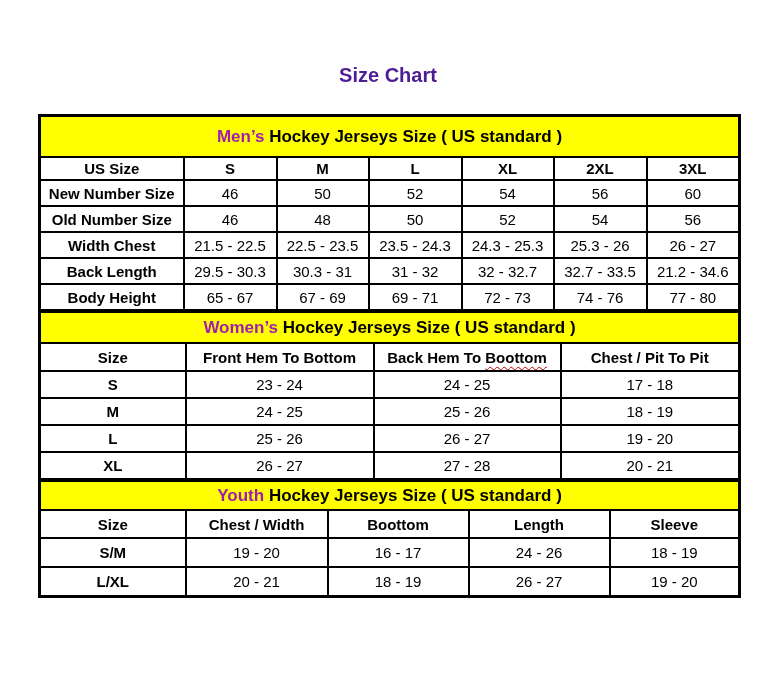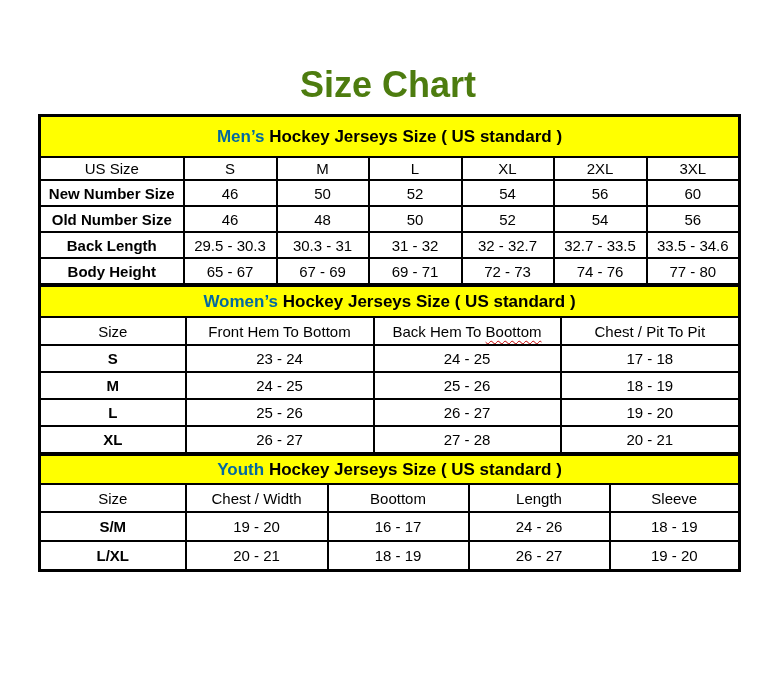--- a/index.html
+++ b/index.html
@@ -10,23 +10,23 @@
     height: 692px;
     font-family: "Liberation Sans", sans-serif;
     overflow: hidden;
   }
   .page { position: relative; width: 776px; height: 692px; background: #ffffff; }
   .title {
     position: absolute;
     top: 64px; left: 0; width: 100%;
     margin: 0;
     text-align: center;
-    font-size: 36px;
+    font-size: 20px;
     font-weight: bold;
-    color: #4d7c0f;
+    color: #4c1d95;
     letter-spacing: 0px;
   }
   .chart-wrap { position: absolute; top: 114px; left: 38px; width: 700px; }
   table.size-table {
     border-collapse: collapse;
     width: 700px;
     table-layout: fixed;
     background: #ffffff;
     border: 3px solid #000000;
   }
@@ -42,22 +42,22 @@
     white-space: nowrap;
   }
   .banner-row td {
     background: #FFFF00;
     font-weight: bold;
     font-size: 17px;
   }
   .mens   .banner-row td { height: 39px; }
   .womens .banner-row td { height: 29px; }
   .youth  .banner-row td { height: 27px; }
-  .hl { color: #0369a1; }
-  .header-row th { font-weight: normal; }
+  .hl { color: #a21caf; }
+  .header-row th { font-weight: bold; }
   .mens   .header-row th { height: 21px; }
   .womens .header-row th { height: 26px; }
   .youth  .header-row th { height: 26px; }
   .mens   tbody td { height: 24px; }
   .womens tbody td { height: 25px; }
   .youth  tbody td { height: 27px; }
   .mens   tbody td.row-label { font-weight: bold; }
   .womens tbody td.row-label, .youth tbody td.row-label { font-weight: bold; }
   .squiggle {
     text-decoration-line: underline;
@@ -113,27 +113,36 @@
           <tr>
             <td class="row-label">Old Number Size</td>
             <td>46</td>
             <td>48</td>
             <td>50</td>
             <td>52</td>
             <td>54</td>
             <td>56</td>
           </tr>
           <tr>
+            <td class="row-label">Width Chest</td>
+            <td>21.5 - 22.5</td>
+            <td>22.5 - 23.5</td>
+            <td>23.5 - 24.3</td>
+            <td>24.3 - 25.3</td>
+            <td>25.3 - 26</td>
+            <td>26 - 27</td>
+          </tr>
+          <tr>
             <td class="row-label">Back Length</td>
             <td>29.5 - 30.3</td>
             <td>30.3 - 31</td>
             <td>31 - 32</td>
             <td>32 - 32.7</td>
             <td>32.7 - 33.5</td>
-            <td>33.5 - 34.6</td>
+            <td>21.2 - 34.6</td>
           </tr>
           <tr>
             <td class="row-label">Body Height</td>
             <td>65 - 67</td>
             <td>67 - 69</td>
             <td>69 - 71</td>
             <td>72 - 73</td>
             <td>74 - 76</td>
             <td>77 - 80</td>
           </tr>

